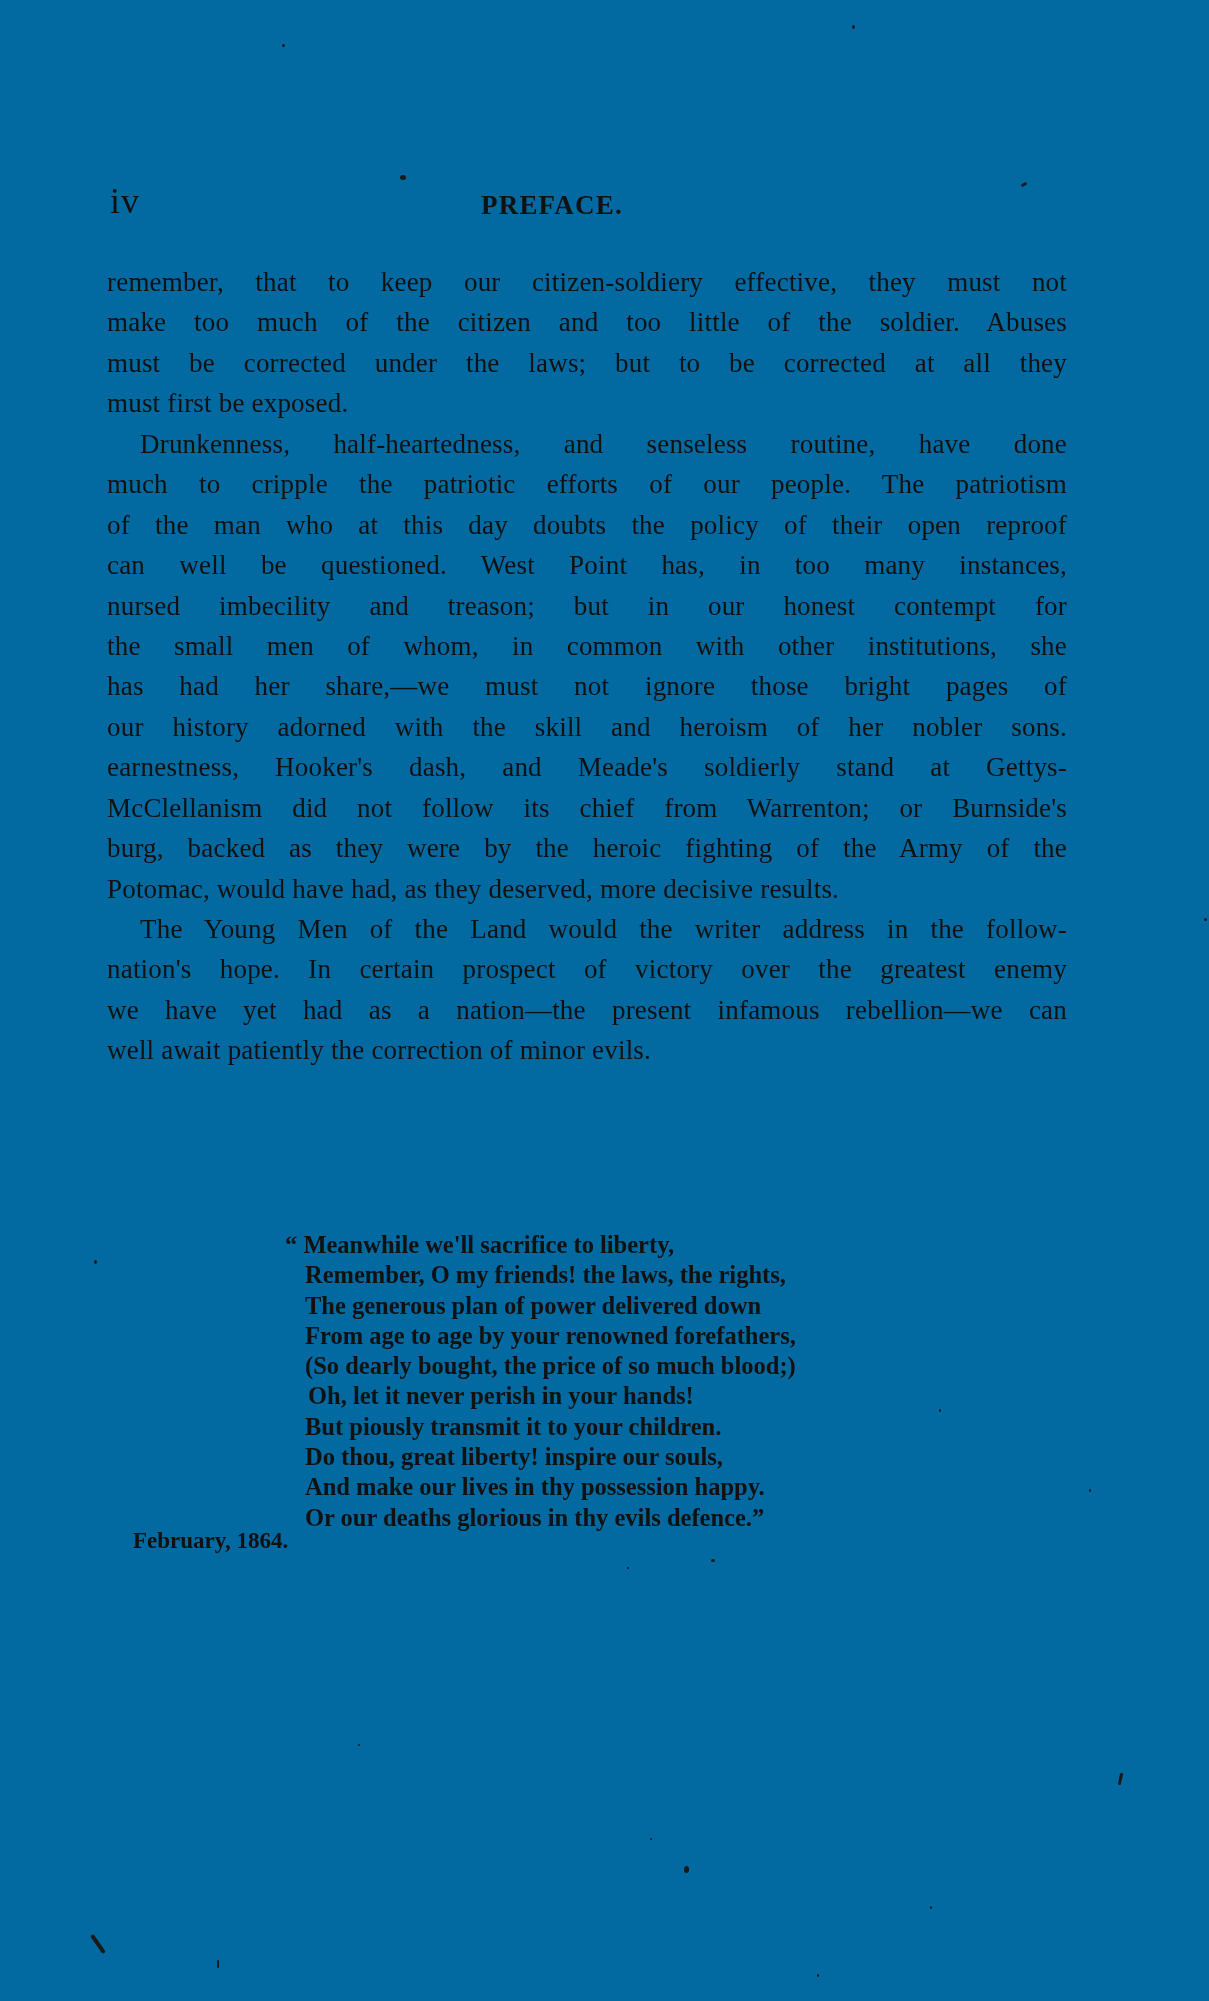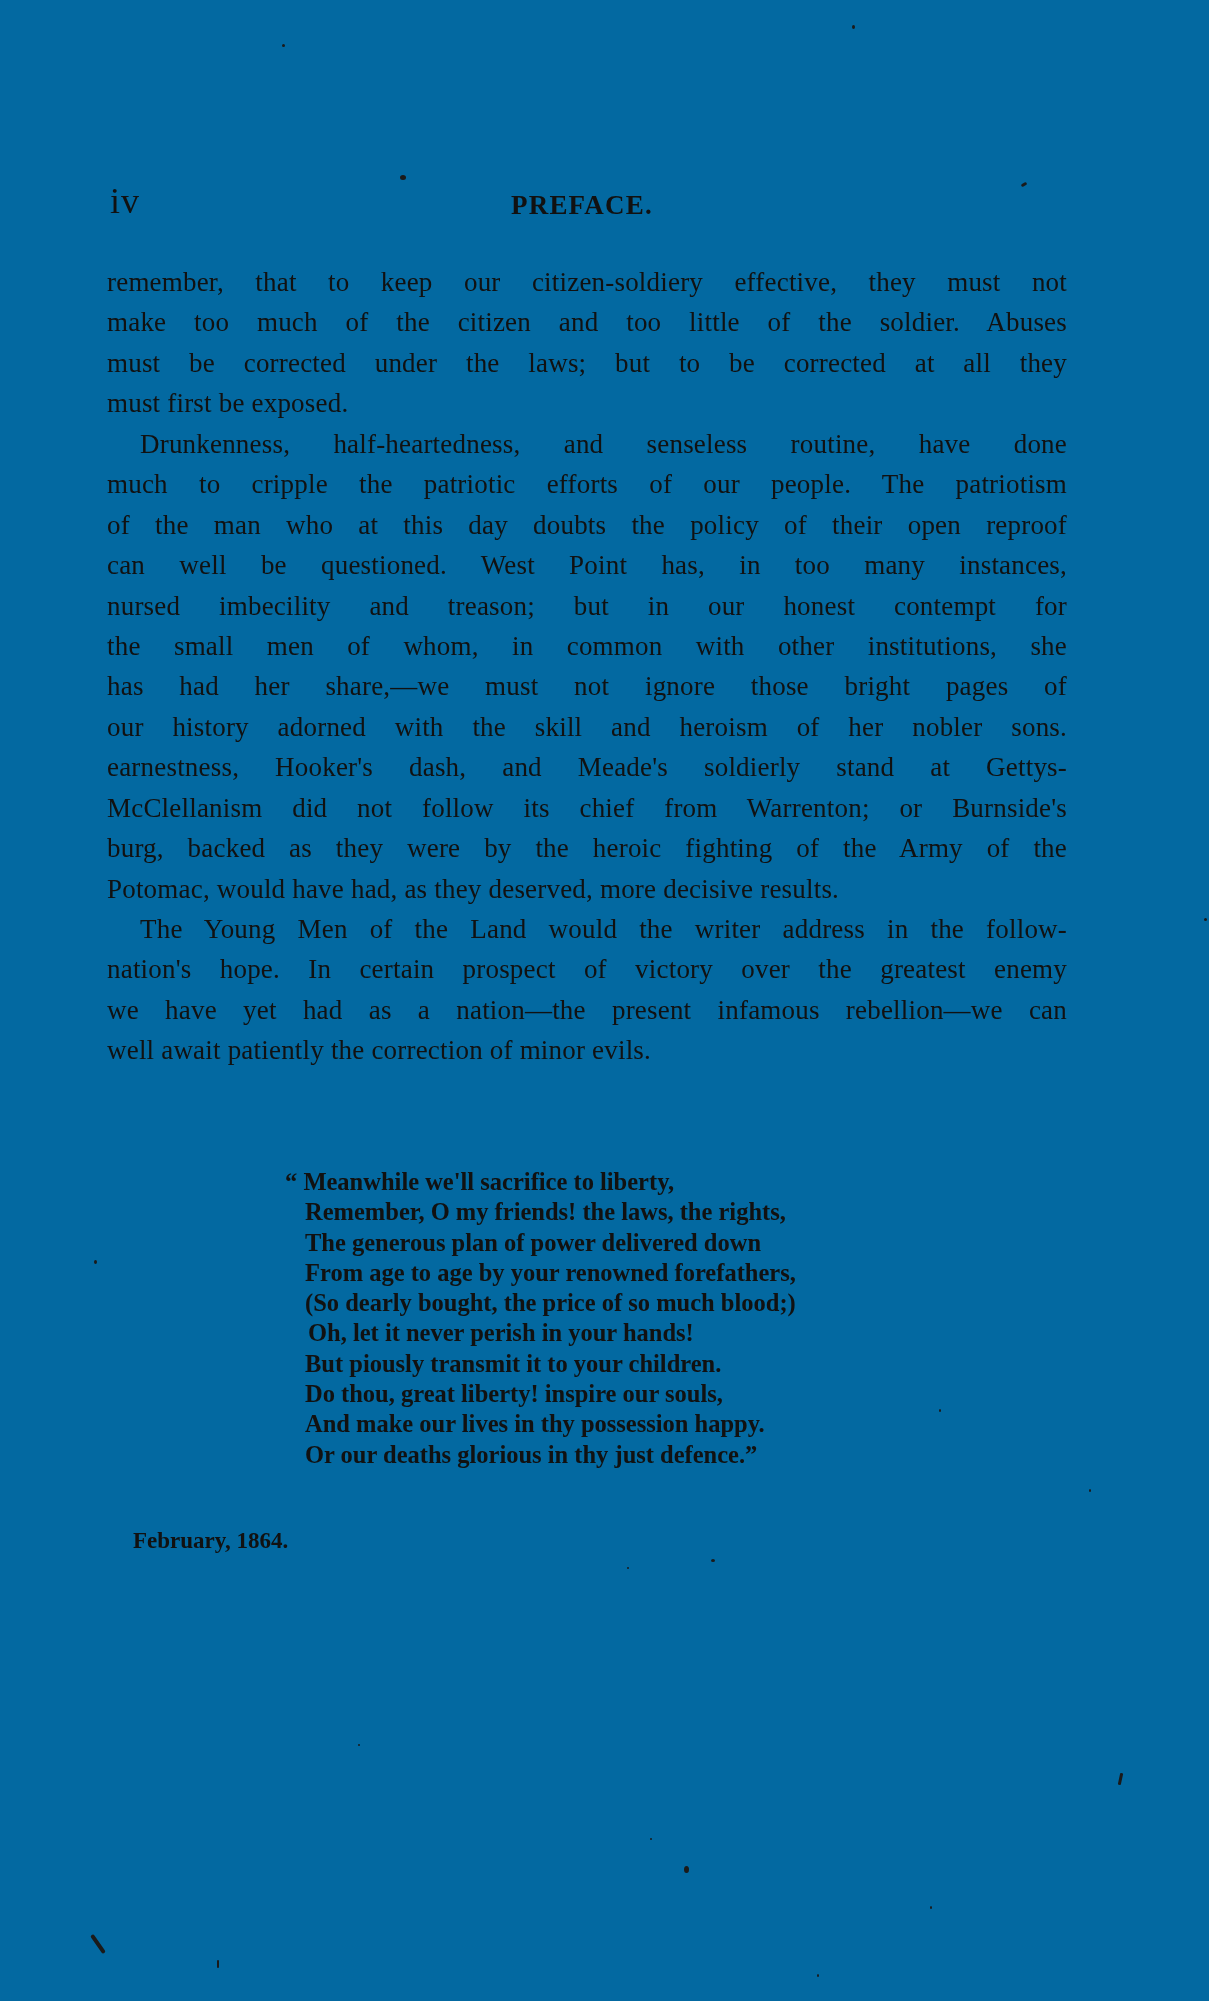--- a/index.html
+++ b/index.html
@@ -32,21 +32,21 @@
       position: absolute;
       left: 110px;
       top: 181px;
       font-size: 36px;
       font-weight: normal;
       line-height: 40px;
       letter-spacing: 1px;
     }
     .head-title {
       position: absolute;
-      left: 511px;
+      left: 481px;
       top: 189px;
       font-size: 27px;
       font-weight: bold;
       line-height: 32px;
       letter-spacing: 1.2px;
     }
     .body-text {
       position: absolute;
       left: 107px;
       top: 262px;
@@ -66,21 +66,21 @@
       font-family: Liberation Serif, serif;
     }
     .line.first { padding-left: 33px; }
     .line.last {
       text-align: right;
       text-align-last: left;
     }
     .poem {
       position: absolute;
       left: 285px;
-      top: 1167px;
+      top: 1230px;
       width: 620px;
       font-size: 24.5px;
       font-weight: bold;
       line-height: 30.3px;
     }
     .poem-line {
       display: block;
       white-space: nowrap;
       height: 30.3px;
       padding-left: 20px;
@@ -143,21 +143,21 @@
   <div class="poem">
     <span class="poem-line open">“ Meanwhile we'll sacrifice to liberty,</span>
     <span class="poem-line">Remember, O my friends! the laws, the rights,</span>
     <span class="poem-line">The generous plan of power delivered down</span>
     <span class="poem-line">From age to age by your renowned forefathers,</span>
     <span class="poem-line">(So dearly bought, the price of so much blood;)</span>
     <span class="poem-line shift">Oh, let it never perish in your hands!</span>
     <span class="poem-line">But piously transmit it to your children.</span>
     <span class="poem-line">Do thou, great liberty! inspire our souls,</span>
     <span class="poem-line">And make our lives in thy possession happy.</span>
-    <span class="poem-line">Or our deaths glorious in thy just defence.”</span>
+    <span class="poem-line">Or our deaths glorious in thy evils defence.”</span>
   </div>
 
   <div class="signature">February, 1864.</div>
 
   <div class="speck" style="left:282px;top:44px;width:3px;height:3px;"></div>
   <div class="speck" style="left:852px;top:25px;width:3px;height:4px;"></div>
   <div class="speck" style="left:400px;top:175px;width:6px;height:5px;"></div>
   <div class="speck" style="left:1021px;top:183px;width:6px;height:3px;transform:rotate(-30deg);border-radius:2px;"></div>
   <div class="speck" style="left:1204px;top:918px;width:3px;height:3px;"></div>
   <div class="speck" style="left:94px;top:1260px;width:3px;height:4px;"></div>

